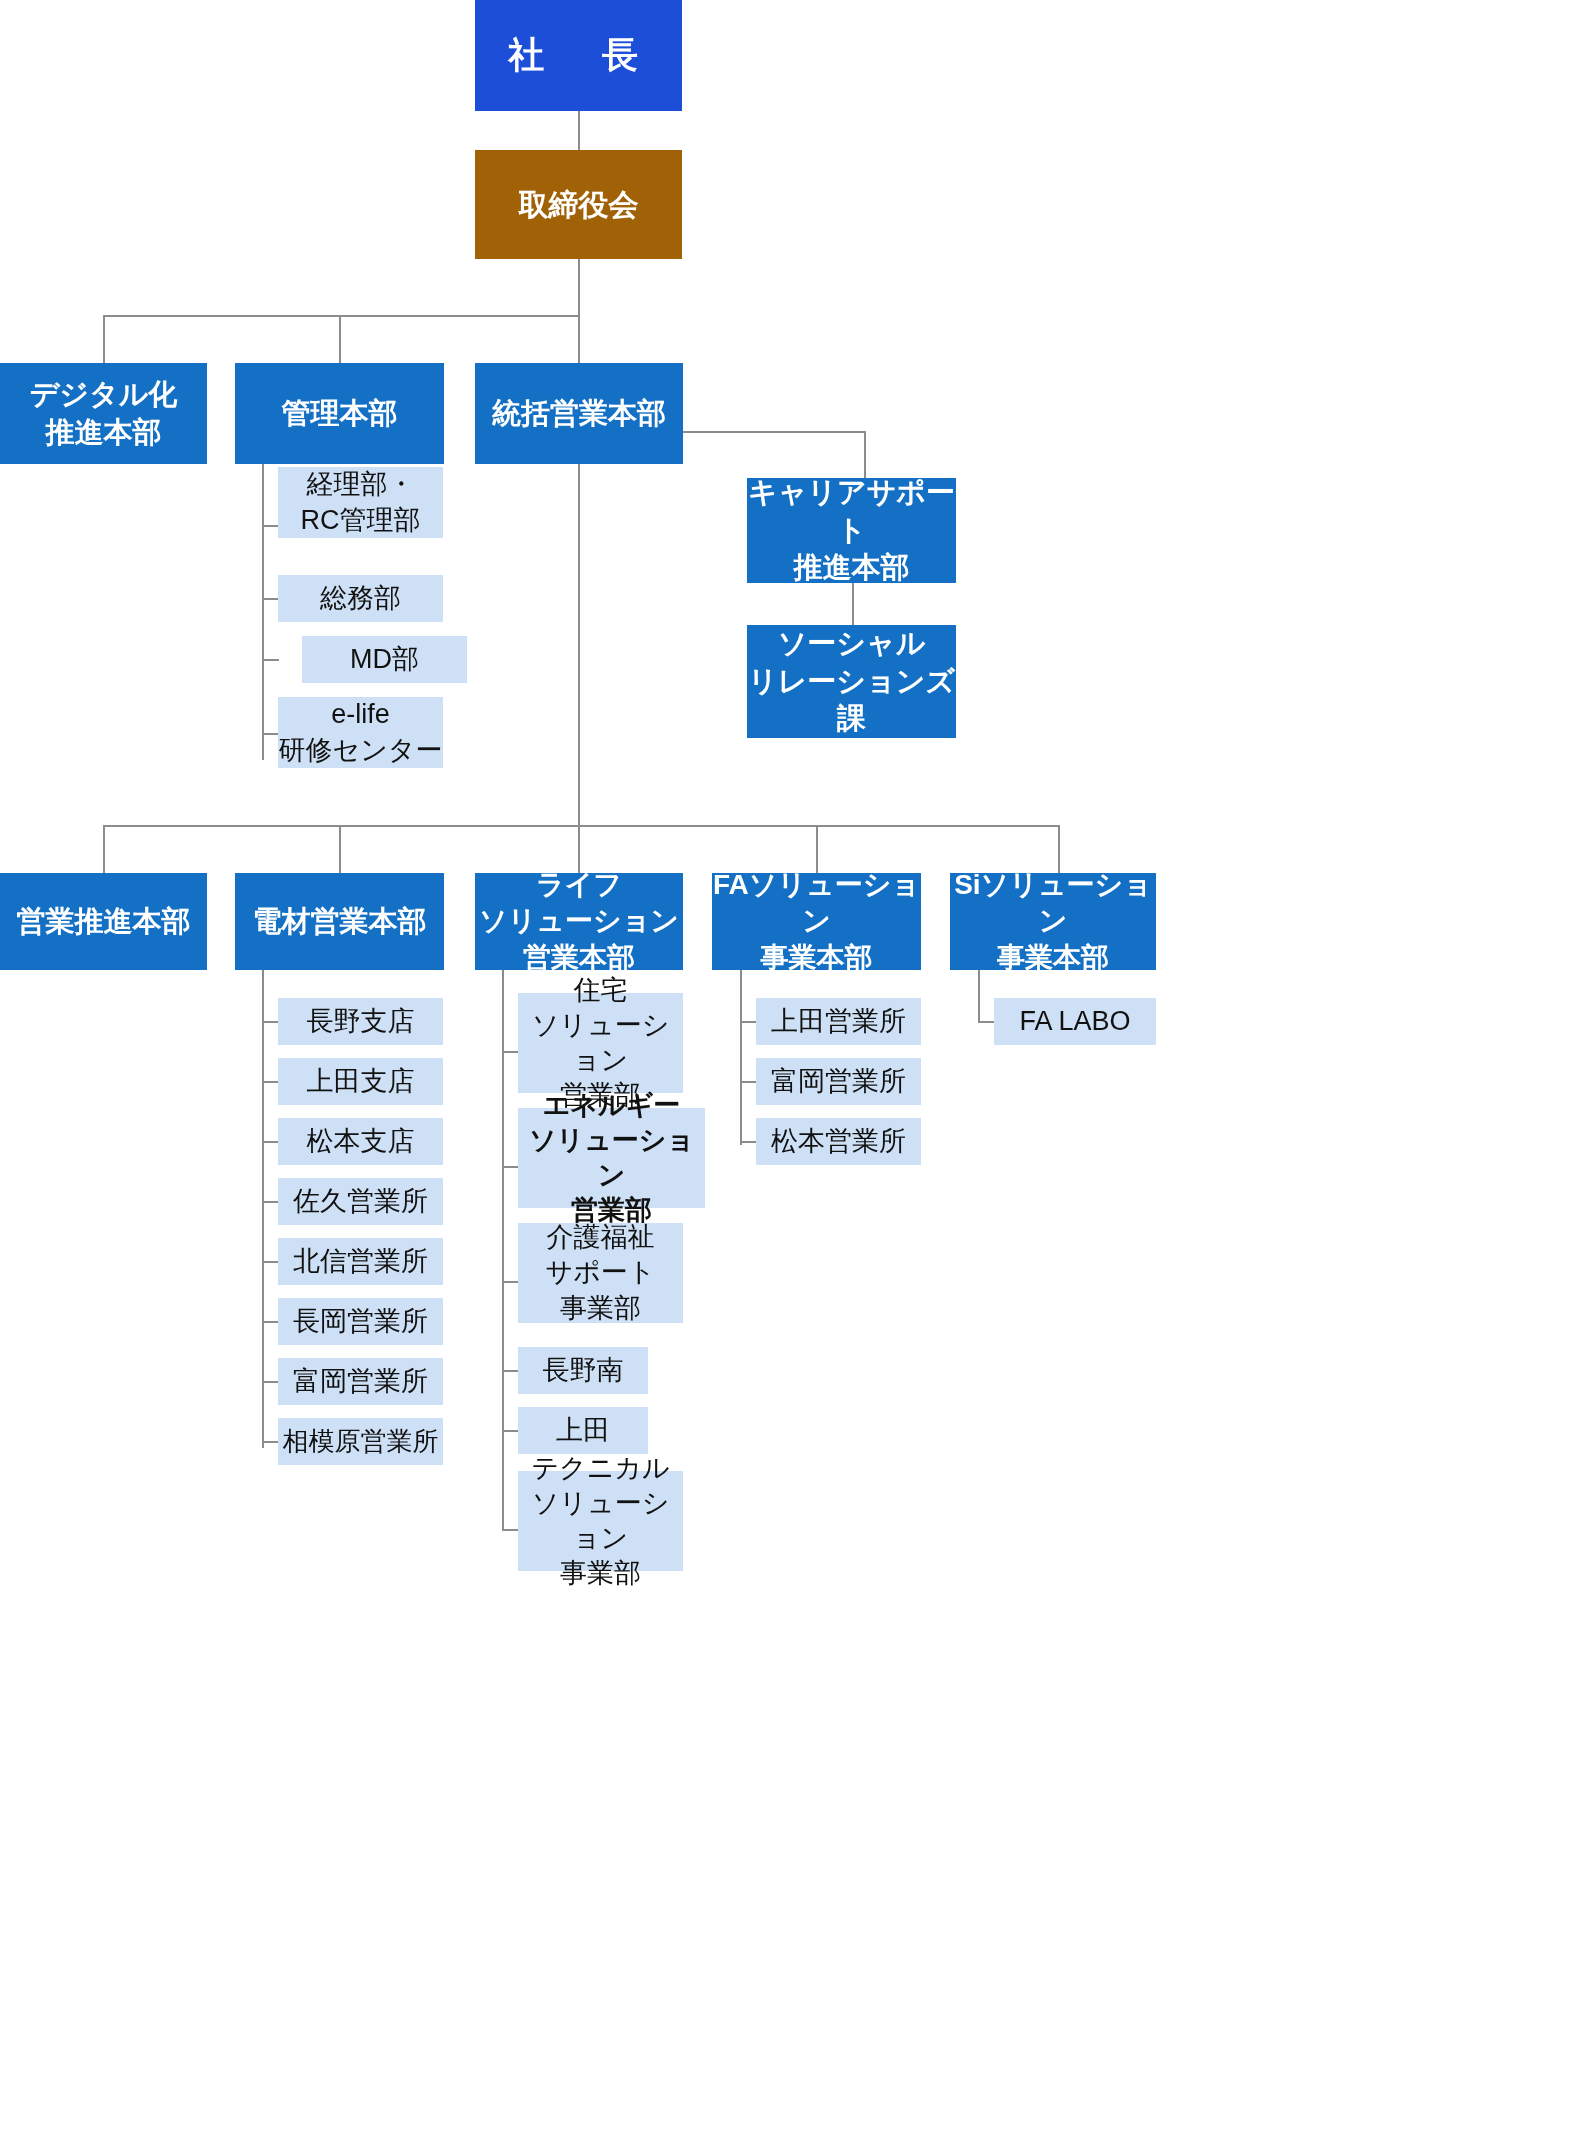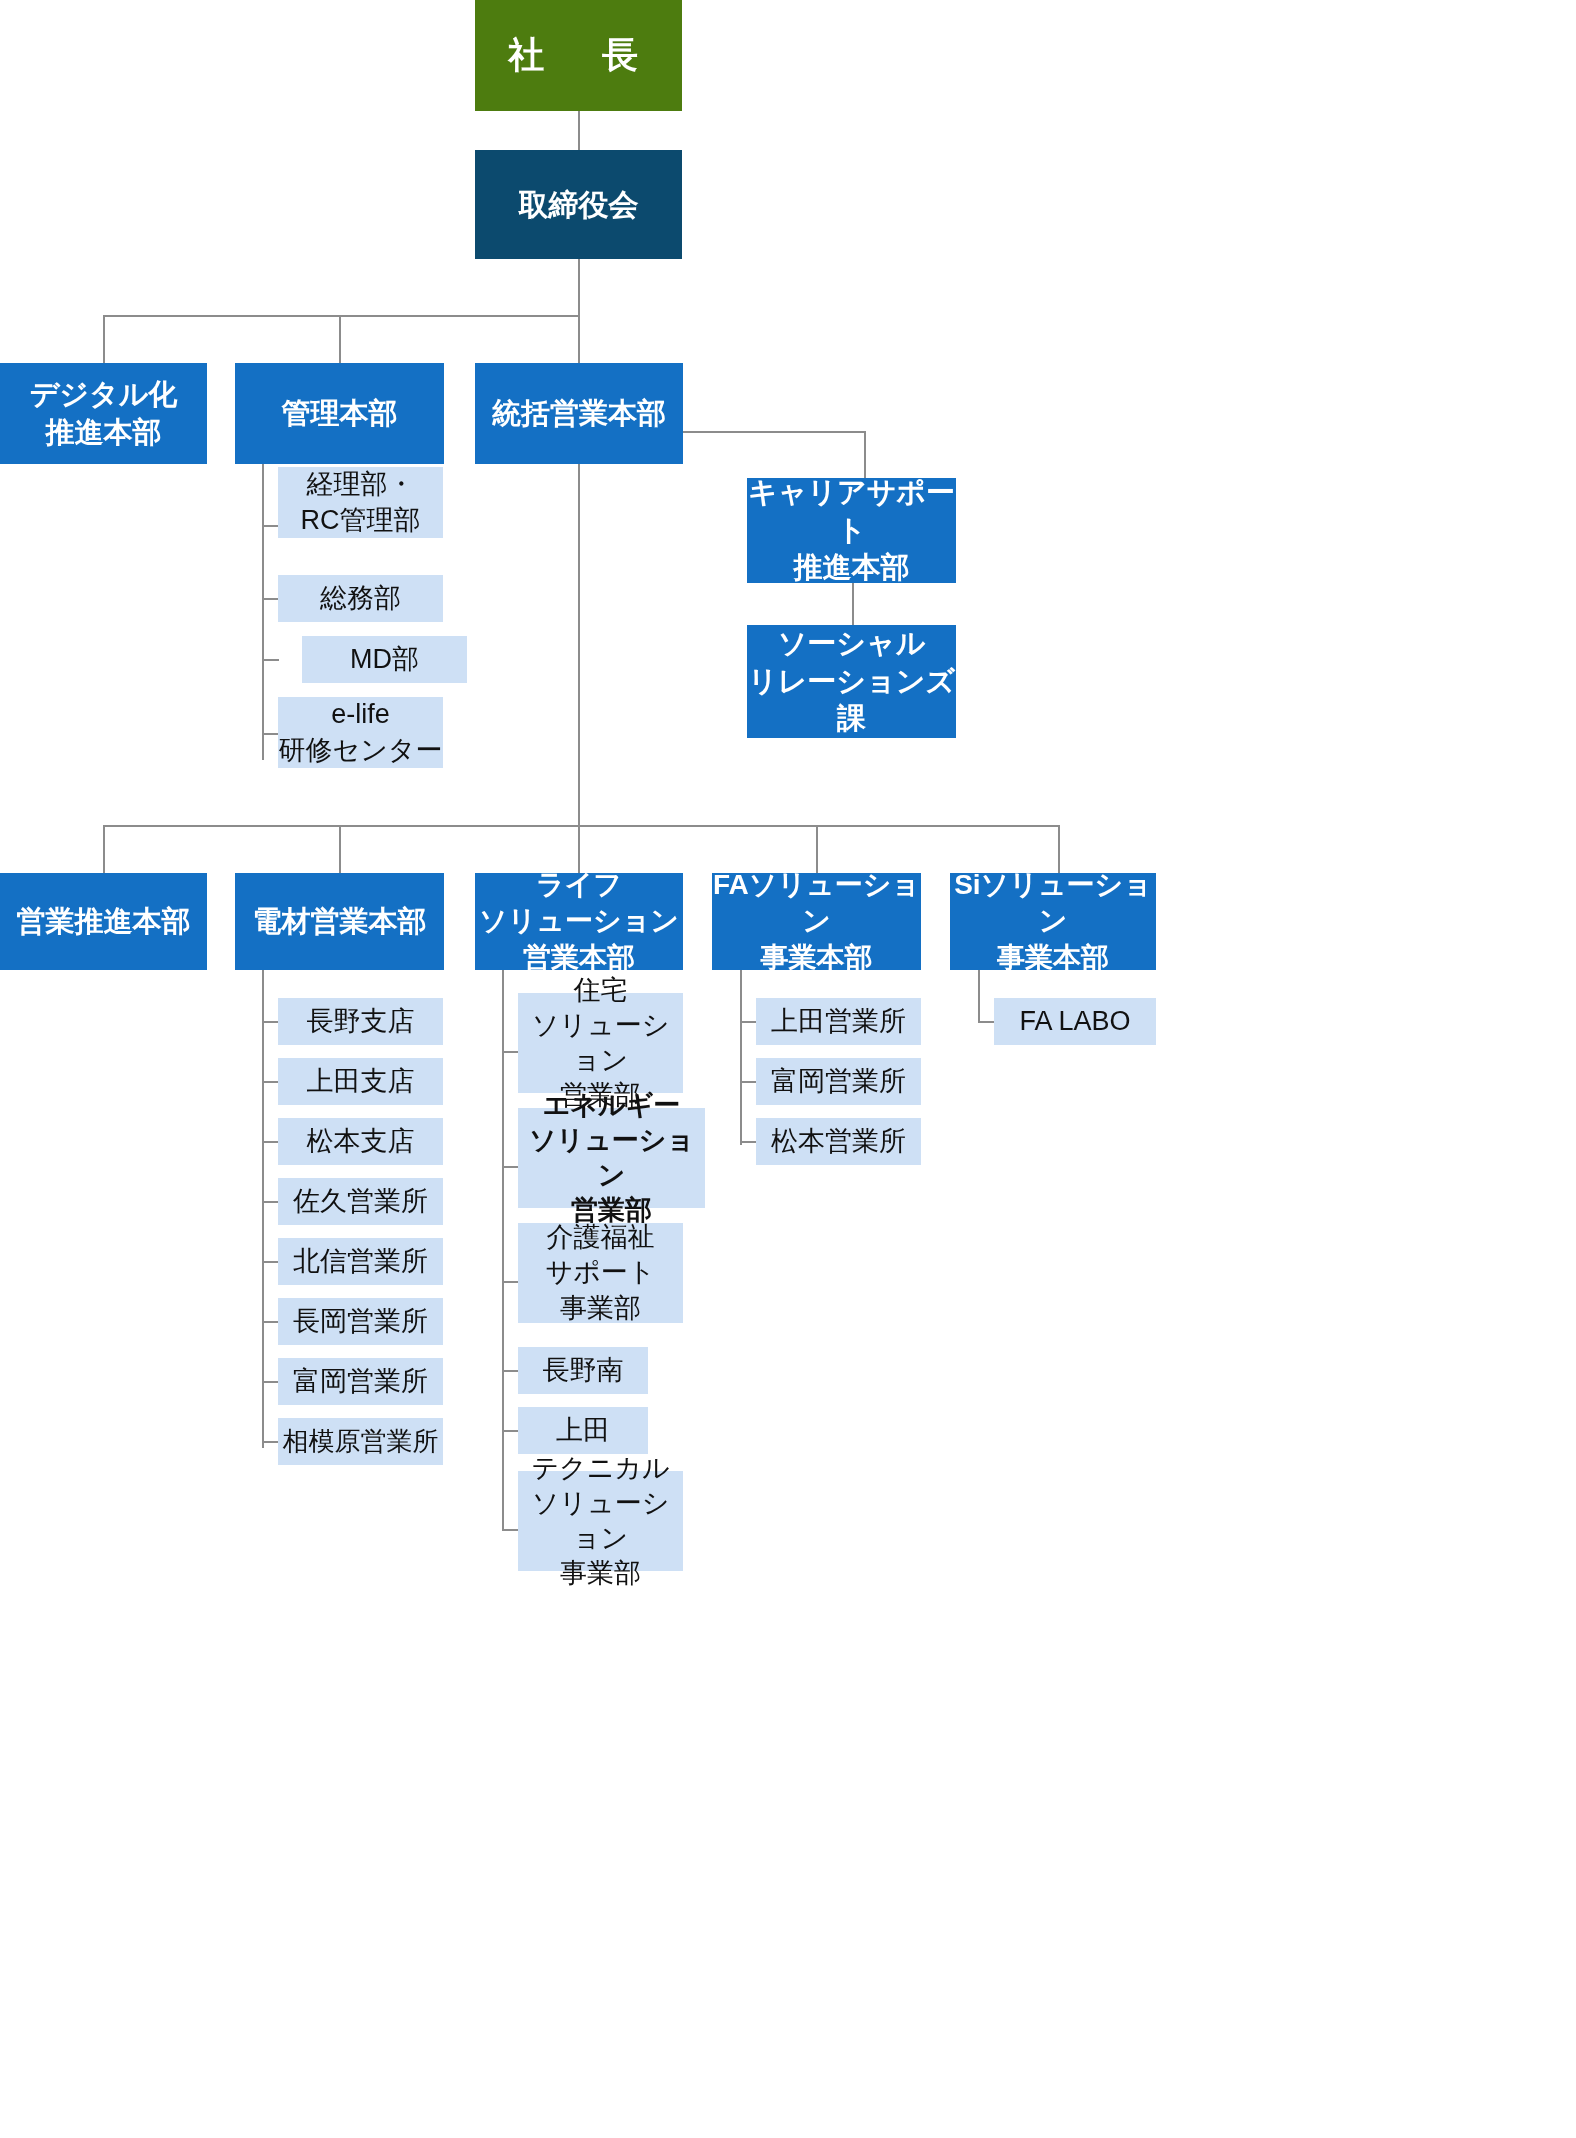--- a/index.html
+++ b/index.html
@@ -2,22 +2,22 @@
 <html><head>
 <meta charset="utf-8">
 <style>
   html,body{margin:0;padding:0;background:#ffffff;}
   body{font-family:"Liberation Sans","DejaVu Sans",sans-serif;}
   #canvas{position:relative;width:1576px;height:2138px;background:#fff;overflow:hidden;}
 
   .box{position:absolute;box-sizing:border-box;display:flex;align-items:center;
        justify-content:center;text-align:center;line-height:1.30;}
 
-  .lvl-root{background:#4d7c0f;color:#fff;font-weight:bold;font-size:36px;letter-spacing:.30em;}
-  .lvl-board{background:#0c4a6e;color:#fff;font-weight:bold;font-size:30px;}
+  .lvl-root{background:#1d4ed8;color:#fff;font-weight:bold;font-size:36px;letter-spacing:.30em;}
+  .lvl-board{background:#a16207;color:#fff;font-weight:bold;font-size:30px;}
   .lvl-div{background:#1470C4;color:#fff;font-weight:bold;font-size:29px;}
   .lvl-sub{background:#CEE0F5;color:#111111;font-weight:normal;font-size:27px;}
   .lvl-sub.small{font-size:26px;}
 
   .line{position:absolute;background:#8C8C8C;}
   .vline{width:2px;}
   .hline{height:2px;}
 
   .box span{display:block;width:100%;}
 </style>

